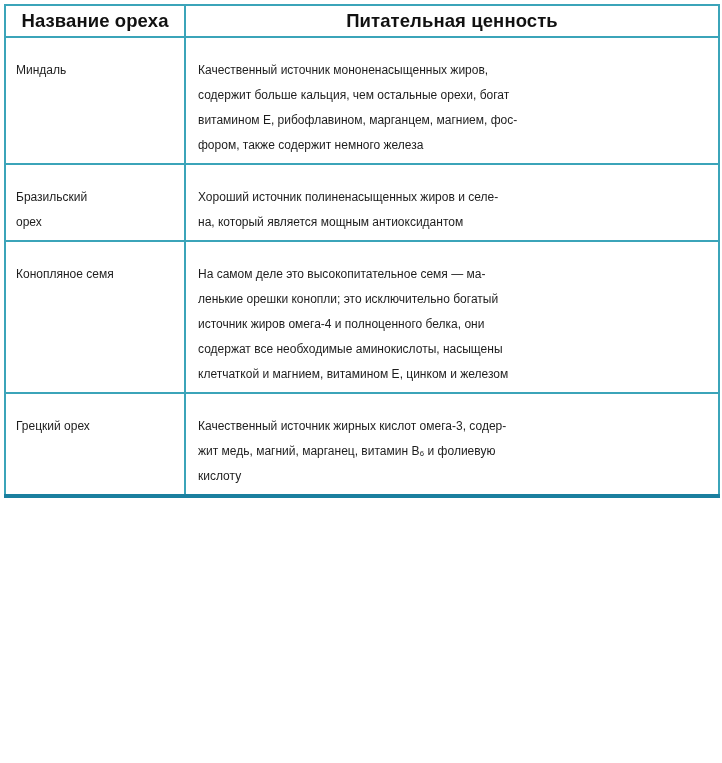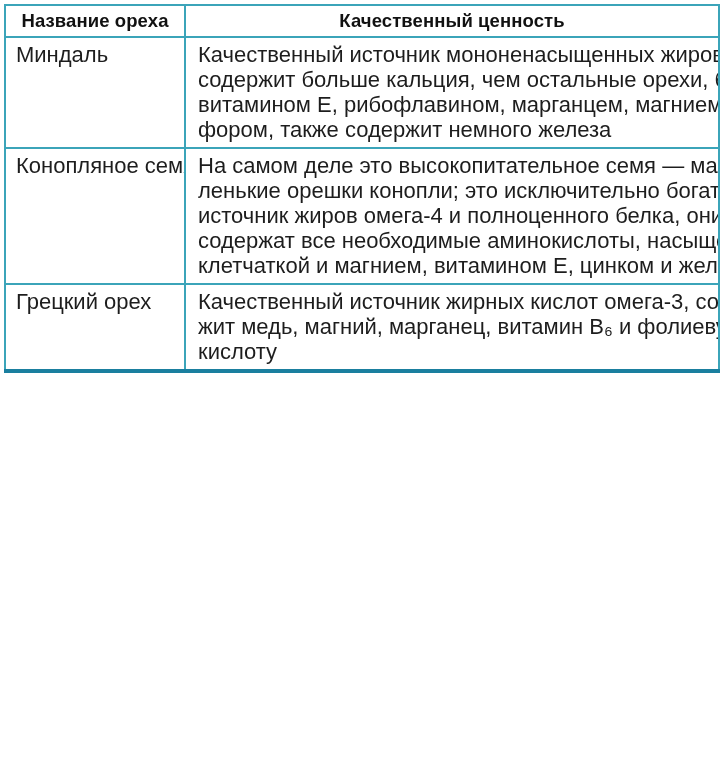--- a/index.html
+++ b/index.html
@@ -33,22 +33,22 @@
     font-size: 18.5px;
     font-weight: bold;
     color: #111111;
     text-align: center;
     vertical-align: middle;
     letter-spacing: 0.1px;
     margin-top: 39px;
   }
   table.nuts td {
     vertical-align: top;
-    padding: 4px 6px 5px 12px;
-    font-size: 22px;
+    padding: 20px 6px 5px 12px;
+    font-size: 12px;
     line-height: 25px;
     color: #1d1d1d;
     white-space: pre;
     overflow: hidden;
   }
   table.nuts td.name-cell {
     padding-left: 10px;
     padding-right: 4px;
   }
   table.nuts tbody tr:last-child td {
@@ -60,30 +60,36 @@
 
 <div class="page">
   <table class="nuts">
     <colgroup>
       <col class="col-name">
       <col class="col-value">
     </colgroup>
     <thead>
       <tr>
         <th>Название ореха</th>
-        <th>Качественный ценность</th>
+        <th>Питательная ценность</th>
       </tr>
     </thead>
     <tbody>
       <tr>
         <td class="name-cell">Миндаль</td>
         <td class="value-cell">Качественный источник мононенасыщенных жиров,
 содержит больше кальция, чем остальные орехи, богат
 витамином Е, рибофлавином, марганцем, магнием, фос-
 фором, также содержит немного железа</td>
+      </tr>
+      <tr>
+        <td class="name-cell">Бразильский
+орех</td>
+        <td class="value-cell">Хороший источник полиненасыщенных жиров и селе-
+на, который является мощным антиоксидантом</td>
       </tr>
       <tr>
         <td class="name-cell">Конопляное семя</td>
         <td class="value-cell">На самом деле это высокопитательное семя — ма-
 ленькие орешки конопли; это исключительно богатый
 источник жиров омега-4 и полноценного белка, они
 содержат все необходимые аминокислоты, насыщены
 клетчаткой и магнием, витамином Е, цинком и железом</td>
       </tr>
       <tr>

